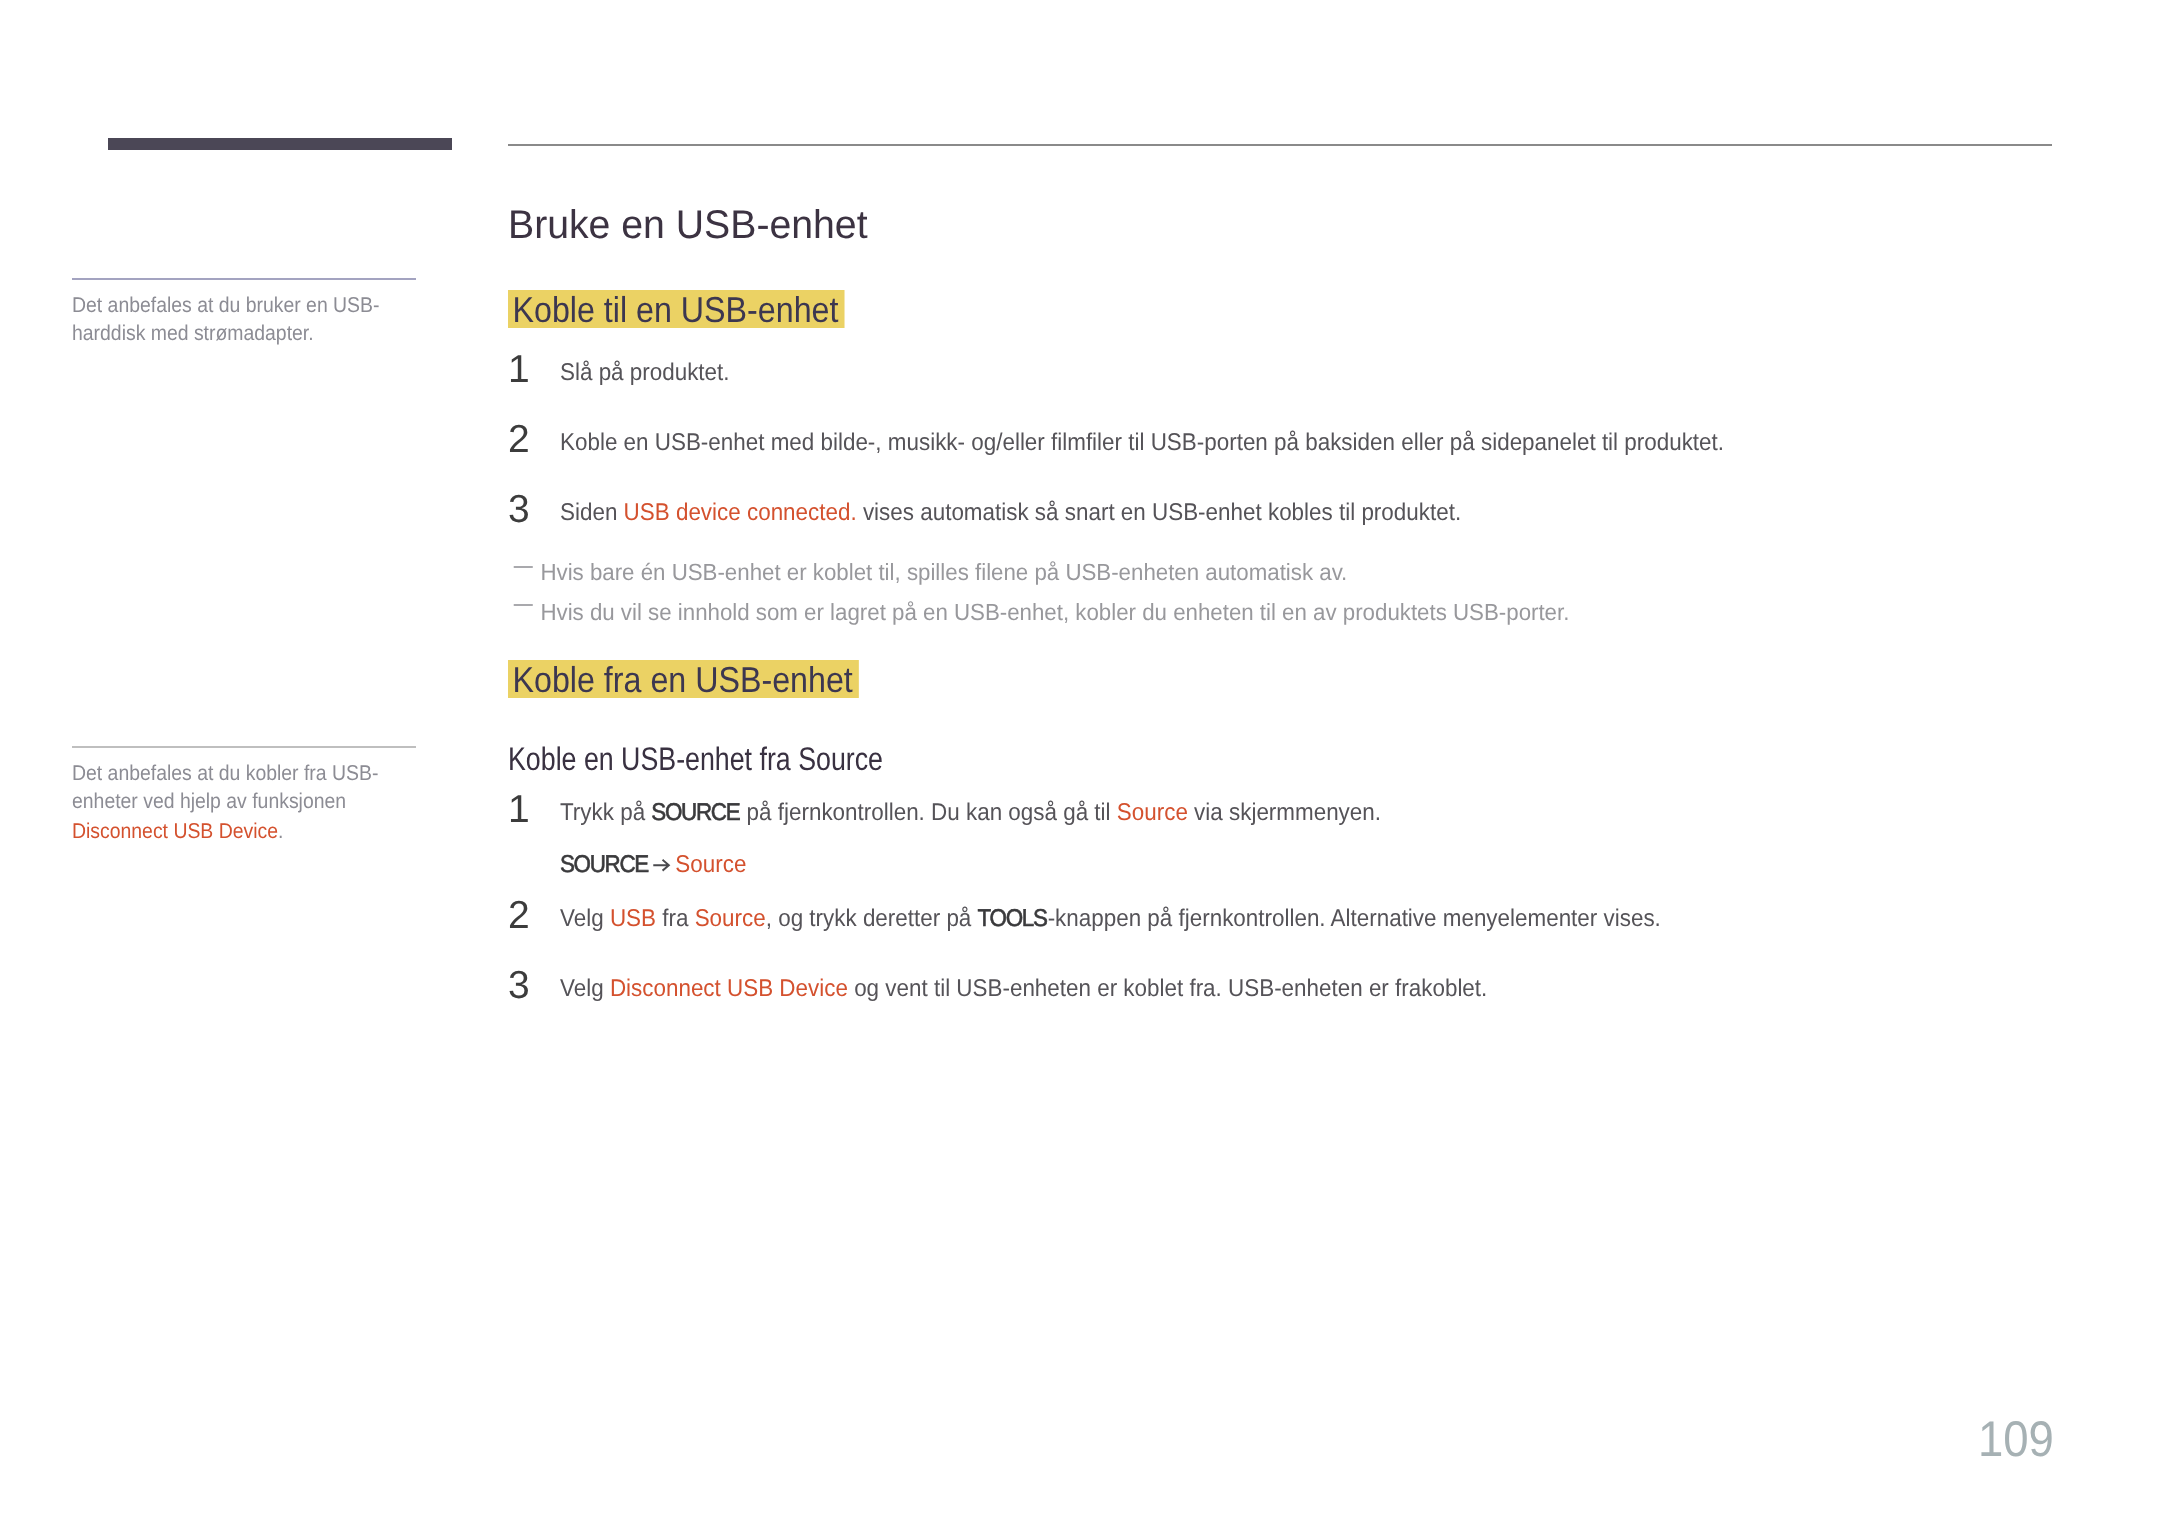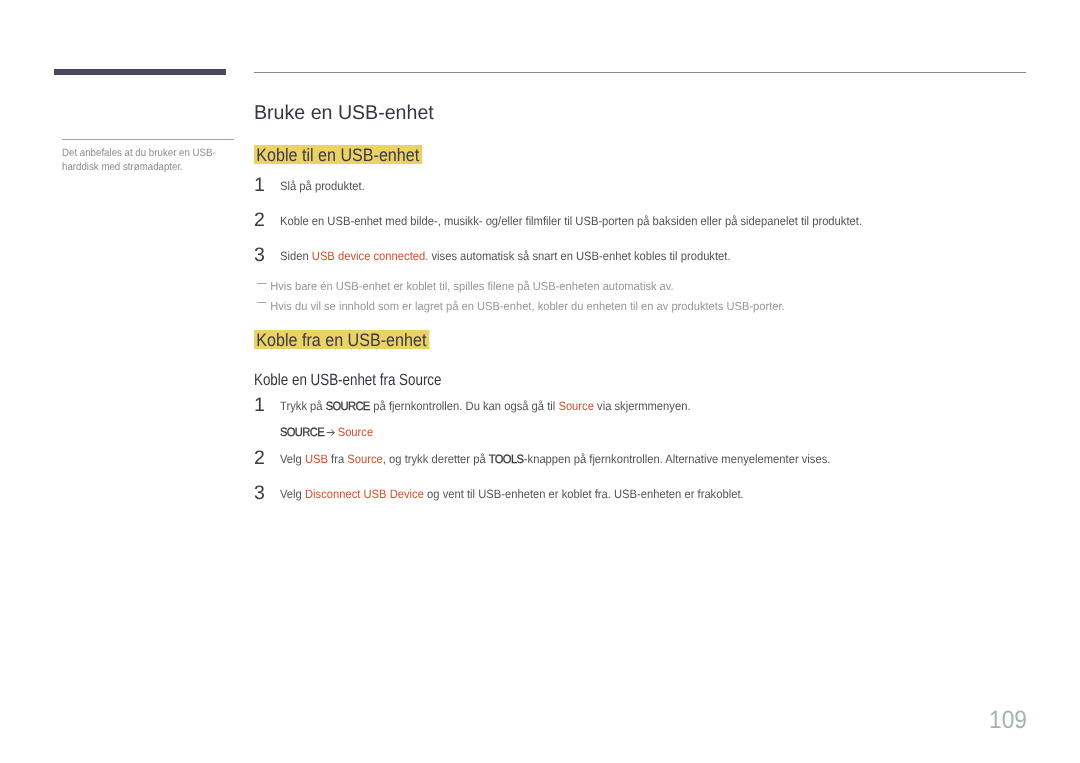--- a/index.html
+++ b/index.html
@@ -4,21 +4,21 @@
 <style>
   html,body{margin:0;padding:0;}
   body{width:1080px;height:763px;background:#ffffff;
        font-family:"Liberation Sans",sans-serif;overflow:hidden;
        -webkit-font-smoothing:antialiased;text-rendering:geometricPrecision;}
   .page{position:relative;width:1080px;height:763px;transform:translateZ(0);}
 
   
   .side-bar{position:absolute;left:54px;top:69px;width:172px;height:6px;background:#4b4756;}
 
-  .side-note{position:absolute;left:62px;width:200px;}
+  .side-note{position:absolute;left:36px;width:200px;}
   .side-note .rule{height:1px;width:172px;}
   .rule-a{background:#a3a3c0;}
   .rule-b{background:#bfbfbf;}
   .side-note .body{padding-top:6px;font-size:10.7px;line-height:14.4px;color:#8c8c94;
                    transform:scaleX(0.908);transform-origin:left top;width:189px;}
   .side-note .hl{color:#d4512e;}
 
   
   .top-rule{position:absolute;left:254px;top:72px;width:772px;height:1.2px;background:#8a8a8a;}
 
@@ -54,20 +54,24 @@
 
 <div class="page">
 
   <div class="side-bar"></div>
 
   <div class="side-note" style="top:139px">
     <div class="rule rule-a"></div>
     <div class="body"><span>Det anbefales at du bruker en USB-</span><br><span>harddisk med strømadapter.</span></div>
   </div>
 
+  <div class="side-note" style="top:373px">
+    <div class="rule rule-b"></div>
+    <div class="body"><span>Det anbefales at du kobler fra USB-</span><br><span>enheter ved hjelp av funksjonen</span><br><span class="hl">Disconnect USB Device</span><span>.</span></div>
+  </div>
 
   <div class="top-rule"></div>
 
   <div class="h1">Bruke en USB-enhet</div>
 
   <div class="h2" style="top:145px">Koble til en USB-enhet</div>
 
   <div class="item" style="top:176px">
     <span class="num">1</span>
     <span class="txt">Slå på produktet.</span>

